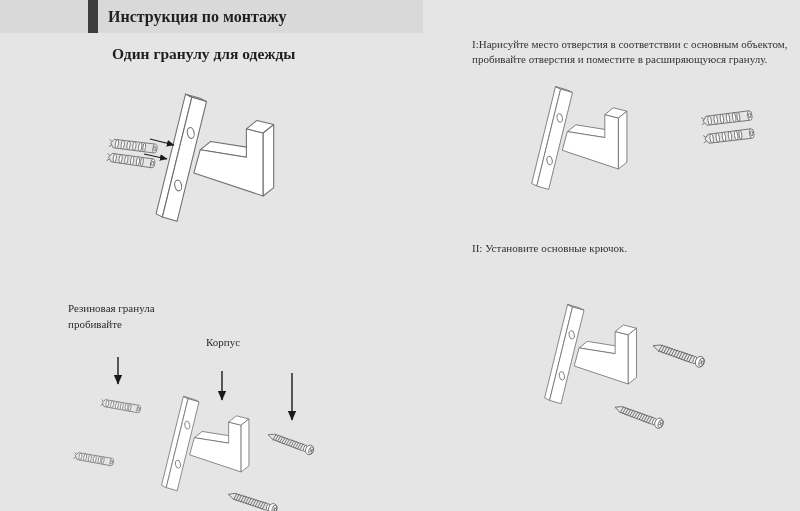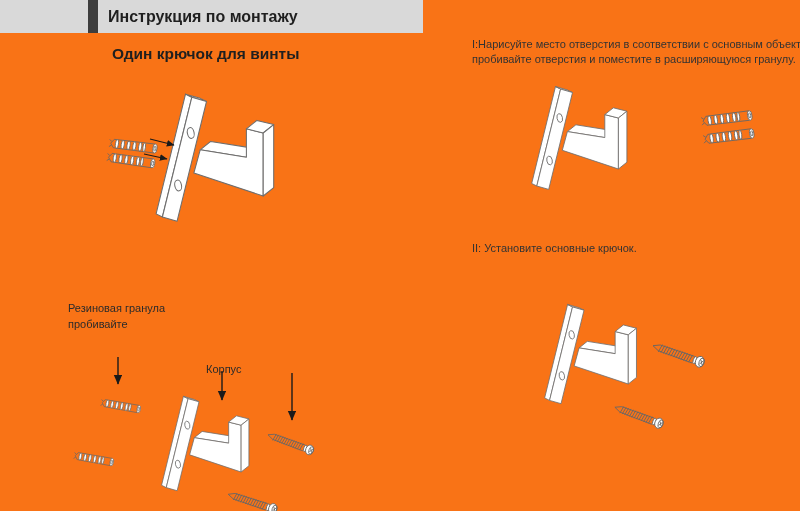--- a/index.html
+++ b/index.html
@@ -1,29 +1,29 @@
 <!DOCTYPE html>
 <html><head>
 <meta charset="utf-8">
 <style>
   html,body{margin:0;padding:0;background:#fff;}
-  .canvas{position:relative;width:800px;height:511px;background:#f97316;overflow:hidden;
-          font-family:Liberation Sans, sans-serif;}
+  .canvas{position:relative;width:800px;height:511px;background:#e5e5e5;overflow:hidden;
+          font-family:Liberation Serif, serif;}
   .abs{position:absolute;}
   .header-band{left:0;top:0;width:423px;height:33px;background:#d9d9d9;}
   .accent-bar{left:88px;top:0;width:10px;height:33px;background:#3d3d3d;}
   .page-title{left:108px;top:0;height:33px;line-height:33px;font-size:16px;font-weight:bold;
               color:#1f1f1f;white-space:nowrap;}
   .subtitle{left:112px;top:45px;font-size:15.5px;font-weight:bold;color:#1f1f1f;white-space:nowrap;}
   .body-text{font-size:11px;line-height:15px;color:#333;white-space:nowrap;}
   .step1-text{left:472px;top:37px;}
   .step2-text{left:472px;top:241px;}
   .part-label{font-size:11px;line-height:16px;color:#2b2b2b;white-space:nowrap;}
   .label-anchor{left:68px;top:300px;}
-  .label-body{left:206px;top:361px;}
+  .label-body{left:206px;top:334px;}
   .label-base{left:263px;top:334px;}
   .line{display:block;}
   svg{display:block;}
   .lineart path, .lineart ellipse, .lineart line{vector-effect:none;}
 </style>
 </head>
 <body>
 
 <svg width="0" height="0" style="position:absolute" aria-hidden="true">
   <defs>
@@ -64,21 +64,21 @@
       <path d="M54.5 6.6 L57.5 11.4 M57.5 6.6 L54.5 11.4"></path>
     </g>
   </defs>
 </svg>
 
 <div class="canvas">
 
   <div class="abs header-band"></div>
   <div class="abs accent-bar"></div>
   <div class="abs page-title">Инструкция по монтажу</div>
-  <div class="abs subtitle">Один крючок для винты</div>
+  <div class="abs subtitle">Один гранулу для одежды</div>
 
   <svg class="abs lineart" style="left:100px;top:88px" width="220" height="150" viewBox="0 0 220 150">
     <use href="#hook" transform="translate(54,3) scale(1.05)"></use>
     <use href="#anchor" transform="translate(10,46) rotate(7) scale(0.9)"></use>
     <use href="#anchor" transform="translate(8,60) rotate(8) scale(0.9)"></use>
     <line x1="50" y1="51" x2="74" y2="57" stroke="#1a1a1a" stroke-width="1.1" marker-end="url(#ah)"></line>
     <line x1="44" y1="66" x2="67" y2="71" stroke="#1a1a1a" stroke-width="1.1" marker-end="url(#ah)"></line>
   </svg>
 
   <div class="abs body-text step1-text">

